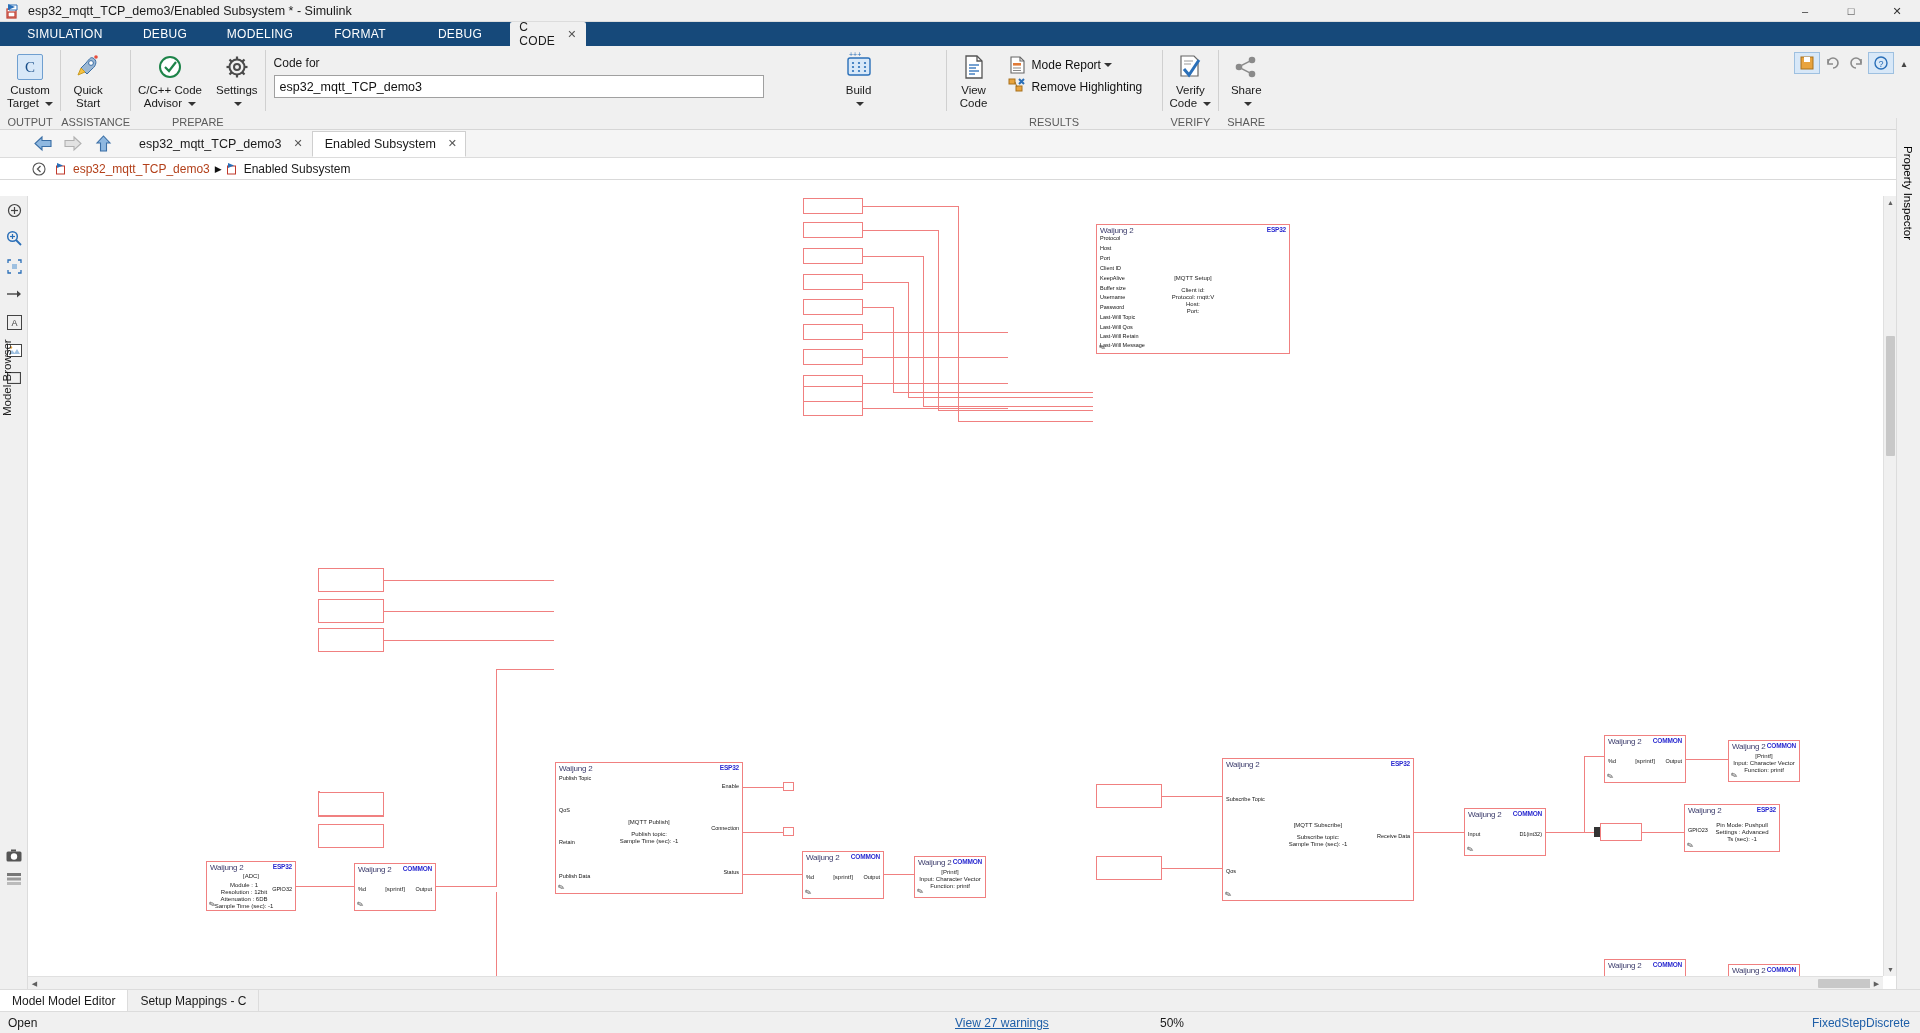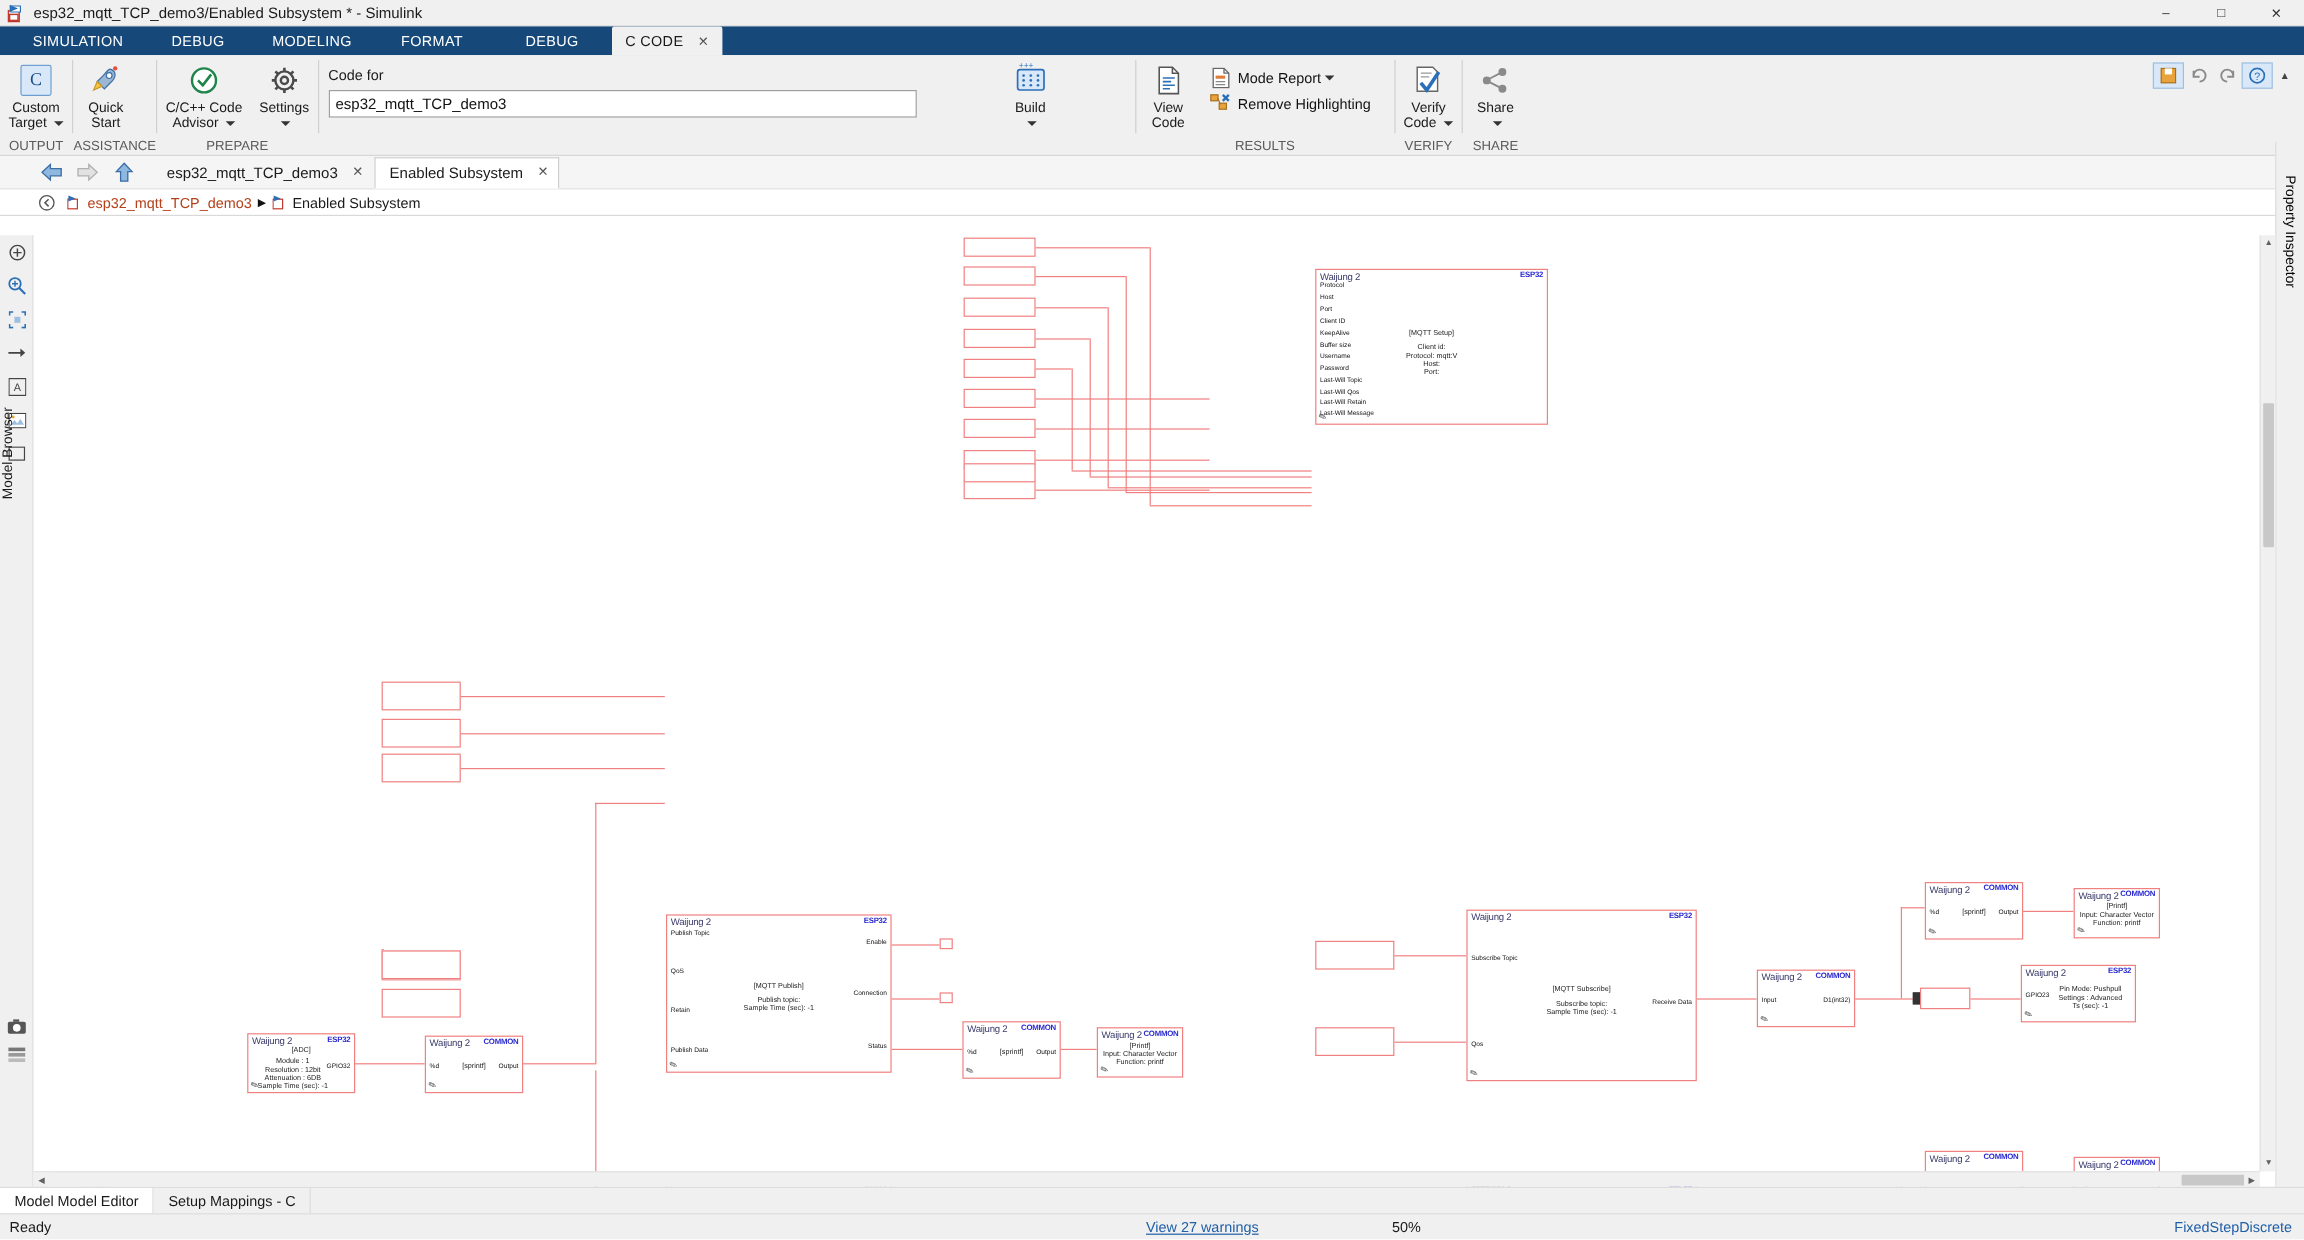--- a/index.html
+++ b/index.html
@@ -165,21 +165,21 @@
   </div>
 </div>
 
 <div id="tabbar">
   <div class="rtab spacer"></div>
   <div class="rtab" style="width:110px">SIMULATION</div>
   <div class="rtab" style="width:90px">DEBUG</div>
   <div class="rtab" style="width:100px">MODELING</div>
   <div class="rtab" style="width:100px">FORMAT</div>
   <div class="rtab" style="width:100px">DEBUG</div>
-  <div class="rtab active" style="width:92px">
+  <div class="rtab active" style="width:76px">
     <span>C CODE</span>
     <span class="tabx">✕</span>
   </div>
   <div class="rtab-fill"></div>
 </div>
 
 <div id="ribbon">
 
   <div class="rgroup">
     <div class="rgroup-items">
@@ -821,17 +821,17 @@
 <div id="btabs">
   <div class="btab active">
     <span>Model Model Editor</span>
   </div>
   <div class="btab">
     <span>Setup Mappings - C</span>
   </div>
 </div>
 
 <div id="status">
-  <span class="s-ready">Ready</span>
+  <span class="s-ready">Open</span>
   <span class="s-warn">View 27 warnings</span>
   <span class="s-zoom">50%</span>
   <span class="s-solver">FixedStepDiscrete</span>
 </div>
 
 </body></html>

